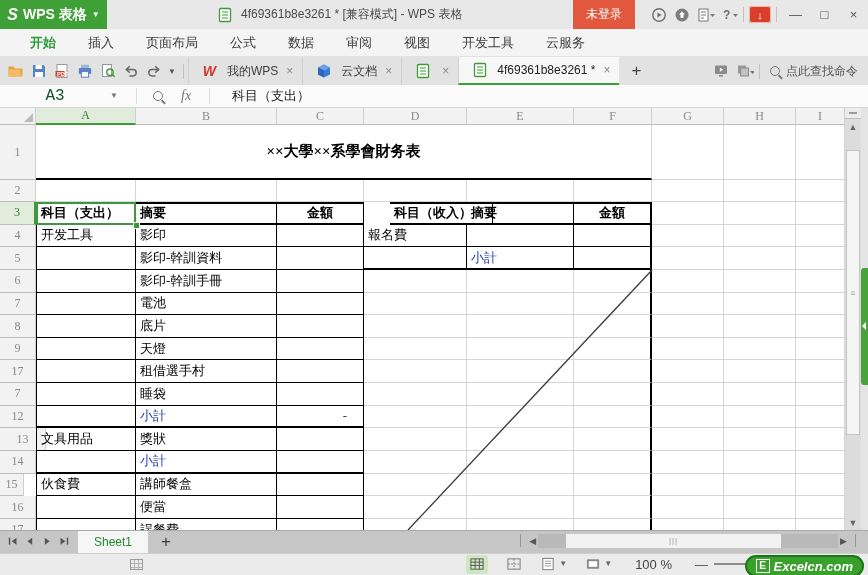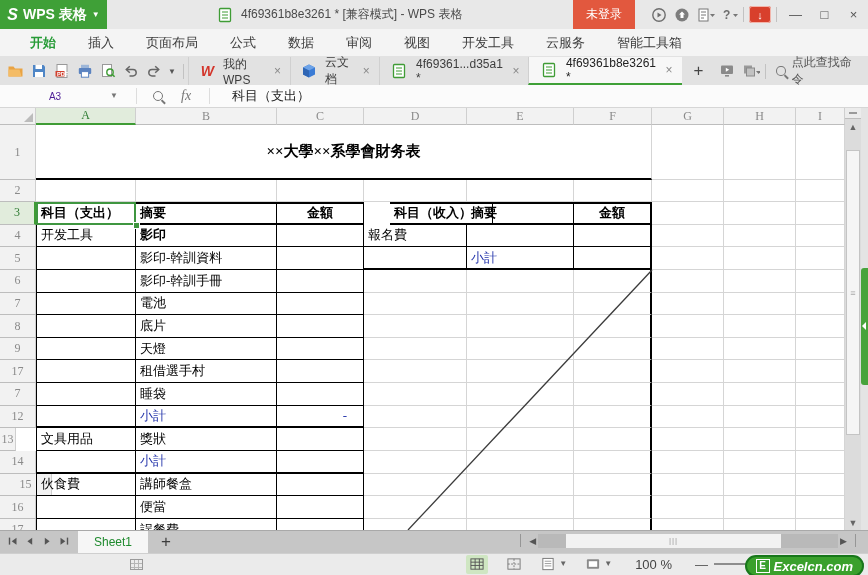--- a/index.html
+++ b/index.html
@@ -31,21 +31,21 @@
   .doc-tab{height:28px;display:flex;align-items:center;gap:6px;padding:0 9px;font-size:12px;color:#3d3d3d;border-left:1px solid #d0d0d0;box-sizing:border-box}
   .doc-tab.active{background:#f7f7f7;border-bottom:2px solid #3fa037;color:#222}
   .doc-tab .x{color:#8a8a8a;font-size:12px;margin-left:2px}
   .wlogo{color:#d3352b;font-weight:bold;font-size:14px;font-style:italic}
   #newtab-btn{font-size:17px;color:#444;padding:0 12px}
   .mag{width:8px;height:8px;border:1.5px solid #777;border-radius:50%;position:relative;display:inline-block}
   .mag::after{content:"";position:absolute;width:5px;height:1.5px;background:#777;transform:rotate(45deg);right:-4px;bottom:-2px}
   #cmd-search{display:flex;align-items:center;gap:6px;font-size:12px;color:#555;margin:0 10px 0 6px}
   
   #formulabar{top:85px;height:23px;background:#fbfbfb;display:flex;align-items:center;border-bottom:1px solid #d6d6d6}
-  #name-box{width:110px;height:23px;display:flex;align-items:center;justify-content:center;font-size:10px;color:#4c1d95;font-family:Liberation Sans, sans-serif}
+  #name-box{width:110px;height:23px;display:flex;align-items:center;justify-content:center;font-size:16px;color:#14532d;font-family:Liberation Mono, monospace}
   #name-caret{width:18px;color:#777;font-size:8px}
   .fsep{width:1px;height:16px;background:#ddd;margin:0 8px}
   #fx-label{font-style:italic;font-family:"Liberation Serif","DejaVu Serif",serif;color:#777;font-size:14px;margin:0 10px}
   #formula-value{font-size:13px;color:#222;margin-left:14px;font-family:"Liberation Serif","DejaVu Serif",serif}
   
   #sheet{top:108px;height:422px;background:#fff;overflow:hidden}
   .hd{position:absolute;box-sizing:border-box;background:#f2f2f2;color:#8a8a8a;font-size:12px;
       font-family:"Liberation Serif","DejaVu Serif",serif;display:flex;align-items:center;justify-content:center;
       border-right:1px solid #cfcfcf;border-bottom:1px solid #bdbdbd}
   .hd.selhd{background:#e1ecdc;color:#2c7a30}
@@ -160,21 +160,20 @@
 <div class="bar" id="menubar">
     <div class="menu-item active">开始</div>
     <div class="menu-item">插入</div>
     <div class="menu-item">页面布局</div>
     <div class="menu-item">公式</div>
     <div class="menu-item">数据</div>
     <div class="menu-item">审阅</div>
     <div class="menu-item">视图</div>
     <div class="menu-item">开发工具</div>
     <div class="menu-item">云服务</div>
-    <div class="menu-item">智能工具箱</div>
   </div>
 
 <div class="bar" id="docbar">
   <div id="quick-icons" style="display:flex;align-items:center;margin-left:4px">
       <span class="qic">
         <svg width="17" height="16" viewBox="0 0 16 16">
           <path d="M1 3.5h5l1.5 2H15v8H1z" fill="#e9a343"></path>
           <path d="M1 6.5h11l2 7H1z" fill="#f4bc66"></path>
         </svg>
       </span>
@@ -240,21 +239,20 @@
         <span>云文档</span>
         <span class="x">×</span>
       </div>
       <div class="doc-tab">
         <span class="qic">
           <svg width="16" height="16" viewBox="0 0 16 16">
             <rect x="2.5" y="1.5" width="11" height="13" rx="1" fill="#fff" stroke="#3f9c35" stroke-width="1.3"></rect>
             <path d="M5 5h6M5 8h6M5 11h6" stroke="#3f9c35" stroke-width="1.1"></path>
           </svg>
         </span>
-        <span>4f69361...d35a1 *</span>
         <span class="x">×</span>
       </div>
       <div class="doc-tab active">
         <span class="qic">
           <svg width="16" height="16" viewBox="0 0 16 16">
             <rect x="2.5" y="1.5" width="11" height="13" rx="1" fill="#fff" stroke="#3f9c35" stroke-width="1.3"></rect>
             <path d="M5 5h6M5 8h6M5 11h6" stroke="#3f9c35" stroke-width="1.1"></path>
           </svg>
         </span>
         <span>4f69361b8e3261 *</span>
@@ -315,23 +313,23 @@
       <div class="hd selhd" style="left: 0px; top: 94px; width: 36px; height: 22.64px; border-right: 2px solid rgb(63, 156, 53);">3</div>
       <div class="hd" style="left: 0px; top: 116.64px; width: 36px; height: 22.64px;">4</div>
       <div class="hd" style="left: 0px; top: 139.28px; width: 36px; height: 22.64px;">5</div>
       <div class="hd" style="left: 0px; top: 161.92px; width: 36px; height: 22.64px;">6</div>
       <div class="hd" style="left: 0px; top: 184.56px; width: 36px; height: 22.64px;">7</div>
       <div class="hd" style="left: 0px; top: 207.2px; width: 36px; height: 22.64px;">8</div>
       <div class="hd" style="left: 0px; top: 229.84px; width: 36px; height: 22.64px;">9</div>
       <div class="hd" style="left: 0px; top: 252.48px; width: 36px; height: 22.64px;">17</div>
       <div class="hd" style="left: 0px; top: 275.12px; width: 36px; height: 22.64px;">7</div>
       <div class="hd" style="left: 0px; top: 297.76px; width: 36px; height: 22.64px;">12</div>
-      <div class="hd" style="left: 0px; top: 320.4px; width: 16px; height: 22.64px;">13</div>
+      <div class="hd" style="left: 0px; top: 320.4px; width: 46px; height: 22.64px;">13</div>
       <div class="hd" style="left: 0px; top: 343.04px; width: 36px; height: 22.64px;">14</div>
-      <div class="hd" style="left: 0px; top: 365.68px; width: 52px; height: 22.64px;">15</div>
+      <div class="hd" style="left: 0px; top: 365.68px; width: 24px; height: 22.64px;">15</div>
       <div class="hd" style="left: 0px; top: 388.32px; width: 36px; height: 22.64px;">16</div>
       <div class="hd" style="left: 0px; top: 410.96px; width: 36px; height: 22.64px;">17</div>
     </div>
   <div id="cells">
       <div class="cell title" style="left: 36px; top: 17px; width: 616px; height: 55px; border-right: 1px solid rgb(213, 213, 213); border-bottom: 2px solid rgb(0, 0, 0);">××大學××系學會財务表</div>
       <div class="cell" style="left: 652px; top: 17px; width: 72px; height: 55px; border-right: 1px solid rgb(213, 213, 213); border-bottom: 1px solid rgb(213, 213, 213);"></div>
       <div class="cell" style="left: 724px; top: 17px; width: 72px; height: 55px; border-right: 1px solid rgb(213, 213, 213); border-bottom: 1px solid rgb(213, 213, 213);"></div>
       <div class="cell" style="left: 796px; top: 17px; width: 49px; height: 55px; border-right: 1px solid rgb(213, 213, 213); border-bottom: 1px solid rgb(213, 213, 213);"></div>
       <div class="cell" style="left: 36px; top: 72px; width: 100px; height: 22px; border-right: 1px solid rgb(213, 213, 213); border-bottom: 1px solid rgb(213, 213, 213);"></div>
       <div class="cell" style="left: 136px; top: 72px; width: 141px; height: 22px; border-right: 1px solid rgb(213, 213, 213); border-bottom: 1px solid rgb(213, 213, 213);"></div>
@@ -345,21 +343,21 @@
       <div class="cell bold" style="left: 36px; top: 94px; width: 100px; height: 22.64px; border-width: 2px 1px; border-style: solid; border-color: rgb(0, 0, 0);">科目（支出）</div>
       <div class="cell bold" style="left: 136px; top: 94px; width: 141px; height: 22.64px; border-top: 2px solid rgb(0, 0, 0); border-right: 1px solid rgb(0, 0, 0); border-bottom: 2px solid rgb(0, 0, 0);">摘要</div>
       <div class="cell bold center" style="left: 277px; top: 94px; width: 87px; height: 22.64px; border-top: 2px solid rgb(0, 0, 0); border-right: 1px solid rgb(0, 0, 0); border-bottom: 2px solid rgb(0, 0, 0);">金額</div>
       <div class="cell bold" style="left: 364px; top: 94px; width: 103px; height: 22.64px; border-top: 2px solid rgb(0, 0, 0); border-right: 1px solid rgb(0, 0, 0); border-bottom: 2px solid rgb(0, 0, 0); margin-left: 26px;">科目（收入）</div>
       <div class="cell bold" style="left: 467px; top: 94px; width: 107px; height: 22.64px; border-top: 2px solid rgb(0, 0, 0); border-right: 1px solid rgb(0, 0, 0); border-bottom: 2px solid rgb(0, 0, 0);">摘要</div>
       <div class="cell bold center" style="left: 574px; top: 94px; width: 78px; height: 22.64px; border-top: 2px solid rgb(0, 0, 0); border-right: 2px solid rgb(0, 0, 0); border-bottom: 2px solid rgb(0, 0, 0);">金額</div>
       <div class="cell" style="left: 652px; top: 94px; width: 72px; height: 22.64px; border-right: 1px solid rgb(213, 213, 213); border-bottom: 1px solid rgb(213, 213, 213);"></div>
       <div class="cell" style="left: 724px; top: 94px; width: 72px; height: 22.64px; border-right: 1px solid rgb(213, 213, 213); border-bottom: 1px solid rgb(213, 213, 213);"></div>
       <div class="cell" style="left: 796px; top: 94px; width: 49px; height: 22.64px; border-right: 1px solid rgb(213, 213, 213); border-bottom: 1px solid rgb(213, 213, 213);"></div>
       <div class="cell" style="left: 36px; top: 116.64px; width: 100px; height: 22.64px; border-left: 1px solid rgb(0, 0, 0); border-right: 1px solid rgb(0, 0, 0); border-bottom: 1px solid rgb(0, 0, 0);">开发工具</div>
-      <div class="cell" style="left: 136px; top: 116.64px; width: 141px; height: 22.64px; border-right: 1px solid rgb(0, 0, 0); border-bottom: 1px solid rgb(0, 0, 0); font-weight: bold;">影印</div>
+      <div class="cell" style="left: 136px; top: 116.64px; width: 141px; height: 22.64px; border-right: 1px solid rgb(0, 0, 0); border-bottom: 1px solid rgb(0, 0, 0);">影印</div>
       <div class="cell" style="left: 277px; top: 116.64px; width: 87px; height: 22.64px; border-right: 1px solid rgb(0, 0, 0); border-bottom: 1px solid rgb(0, 0, 0);"></div>
       <div class="cell" style="left: 364px; top: 116.64px; width: 103px; height: 22.64px; border-right: 1px solid rgb(0, 0, 0); border-bottom: 1px solid rgb(0, 0, 0);">報名費</div>
       <div class="cell" style="left: 467px; top: 116.64px; width: 107px; height: 22.64px; border-right: 1px solid rgb(0, 0, 0); border-bottom: 1px solid rgb(0, 0, 0);"></div>
       <div class="cell" style="left: 574px; top: 116.64px; width: 78px; height: 22.64px; border-right: 2px solid rgb(0, 0, 0); border-bottom: 1px solid rgb(0, 0, 0);"></div>
       <div class="cell" style="left: 652px; top: 116.64px; width: 72px; height: 22.64px; border-right: 1px solid rgb(213, 213, 213); border-bottom: 1px solid rgb(213, 213, 213);"></div>
       <div class="cell" style="left: 724px; top: 116.64px; width: 72px; height: 22.64px; border-right: 1px solid rgb(213, 213, 213); border-bottom: 1px solid rgb(213, 213, 213);"></div>
       <div class="cell" style="left: 796px; top: 116.64px; width: 49px; height: 22.64px; border-right: 1px solid rgb(213, 213, 213); border-bottom: 1px solid rgb(213, 213, 213);"></div>
       <div class="cell" style="left: 36px; top: 139.28px; width: 100px; height: 22.64px; border-left: 1px solid rgb(0, 0, 0); border-right: 1px solid rgb(0, 0, 0); border-bottom: 1px solid rgb(0, 0, 0);"></div>
       <div class="cell" style="left: 136px; top: 139.28px; width: 141px; height: 22.64px; border-right: 1px solid rgb(0, 0, 0); border-bottom: 1px solid rgb(0, 0, 0);">影印-幹訓資料</div>
       <div class="cell" style="left: 277px; top: 139.28px; width: 87px; height: 22.64px; border-right: 1px solid rgb(0, 0, 0); border-bottom: 1px solid rgb(0, 0, 0);"></div>

